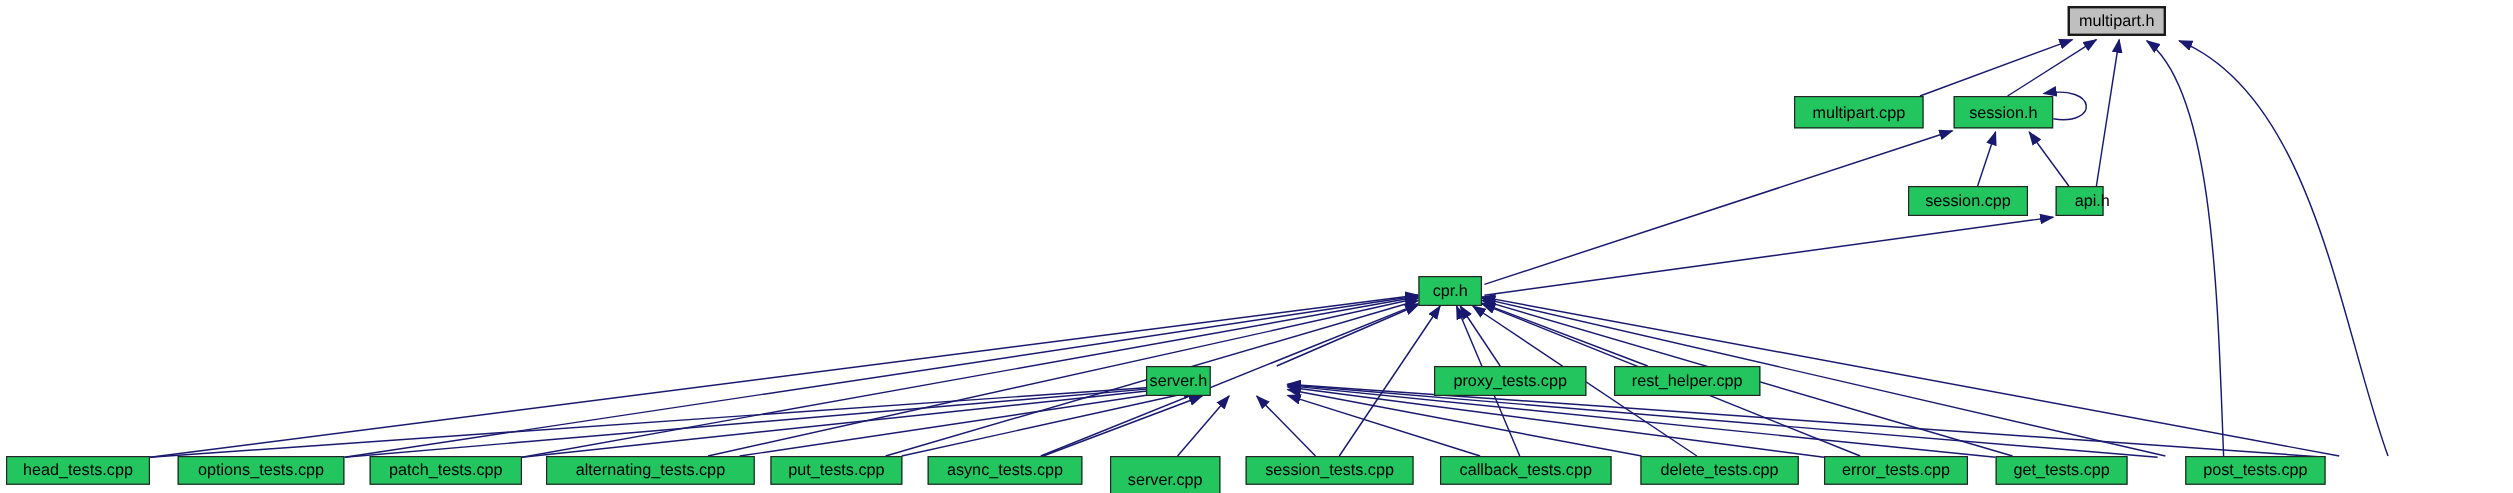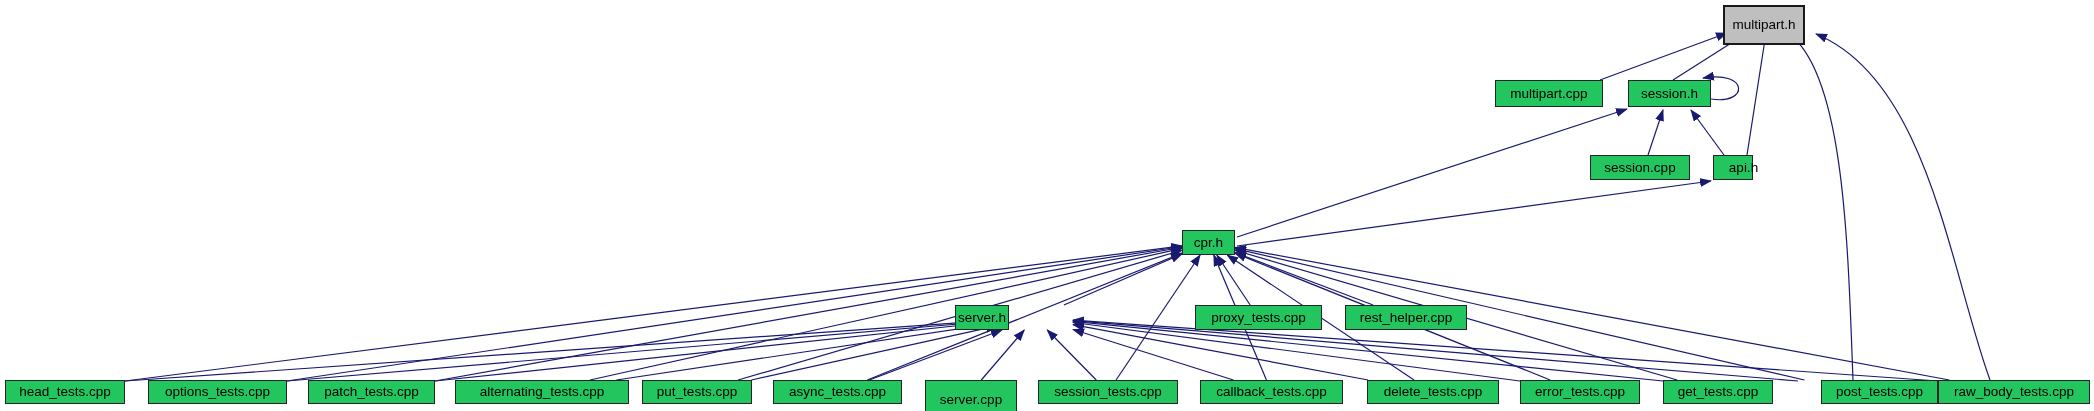--- a/index.html
+++ b/index.html
@@ -60,21 +60,21 @@
         <path class="edge" d="M 1096.241610738255,380 L 1047.248322147651,330" marker-end="url(#arrow)" stroke="#191970"></path>
         <path class="edge" d="M 1233.4060402684563,380 L 1073,329.4704016913319" marker-end="url(#arrow)" stroke="#191970"></path>
         <path class="edge" d="M 1368.0536912751677,380 L 1073,324.6309823677582" marker-end="url(#arrow)" stroke="#191970"></path>
         <path class="edge" d="M 1520,381 L 1073,322.4752577319588" marker-end="url(#arrow)" stroke="#191970"></path>
         <path class="edge" d="M 1663,381 L 1073,321.3423566878981" marker-end="url(#arrow)" stroke="#191970"></path>
         <path class="edge" d="M 1798,381 L 1073,320.6625163826999" marker-end="url(#arrow)" stroke="#191970"></path>
         <path class="edge" d="M 1938,381 L 1073,320.17220376522704" marker-end="url(#arrow)" stroke="#191970"></path>
       </g>
   </svg>
   <div class="node-layer">
-      <div class="node root" style="left: 1723px; top: 5px; width: 82px; height: 40px;">multipart.h</div>
+      <div class="node root" style="left: 1723px; top: 5px; width: 82px; height: 25px;">multipart.h</div>
       <div class="node" style="left: 1495px; top: 80px; width: 108px; height: 27px;">multipart.cpp</div>
       <div class="node" style="left: 1628px; top: 80px; width: 83px; height: 27px;">session.h</div>
       <div class="node" style="left: 1590px; top: 155px; width: 100px; height: 25px;">session.cpp</div>
       <div class="node" style="left: 1713px; top: 155px; width: 40px; height: 25px; padding-left: 21px;">api.h</div>
       <div class="node" style="left: 1182px; top: 230px; width: 53px; height: 25px;">cpr.h</div>
       <div class="node" style="left: 955px; top: 305px; width: 54px; height: 25px;">server.h</div>
       <div class="node" style="left: 1195px; top: 305px; width: 127px; height: 25px;">proxy_tests.cpp</div>
       <div class="node" style="left: 1345px; top: 305px; width: 122px; height: 25px;">rest_helper.cpp</div>
       <div class="node" style="left: 5px; top: 380px; width: 120px; height: 24px;">head_tests.cpp</div>
       <div class="node" style="left: 148px; top: 380px; width: 139px; height: 24px;">options_tests.cpp</div>
@@ -82,15 +82,14 @@
       <div class="node" style="left: 455px; top: 380px; width: 174px; height: 24px;">alternating_tests.cpp</div>
       <div class="node" style="left: 642px; top: 380px; width: 110px; height: 24px;">put_tests.cpp</div>
       <div class="node" style="left: 773px; top: 380px; width: 129px; height: 24px;">async_tests.cpp</div>
       <div class="node" style="left: 925px; top: 380px; width: 92px; height: 40px;">server.cpp</div>
       <div class="node" style="left: 1038px; top: 380px; width: 140px; height: 24px;">session_tests.cpp</div>
       <div class="node" style="left: 1200px; top: 380px; width: 143px; height: 24px;">callback_tests.cpp</div>
       <div class="node" style="left: 1367px; top: 380px; width: 132px; height: 24px;">delete_tests.cpp</div>
       <div class="node" style="left: 1520px; top: 380px; width: 120px; height: 24px;">error_tests.cpp</div>
       <div class="node" style="left: 1663px; top: 380px; width: 110px; height: 24px;">get_tests.cpp</div>
       <div class="node" style="left: 1821px; top: 380px; width: 117px; height: 24px;">post_tests.cpp</div>
-      <div class="node" style="left: 1938px; top: 380px; width: 152px; height: 24px;">raw_body_tests.cpp</div>
     </div>
 </div>
 
 </body></html>

